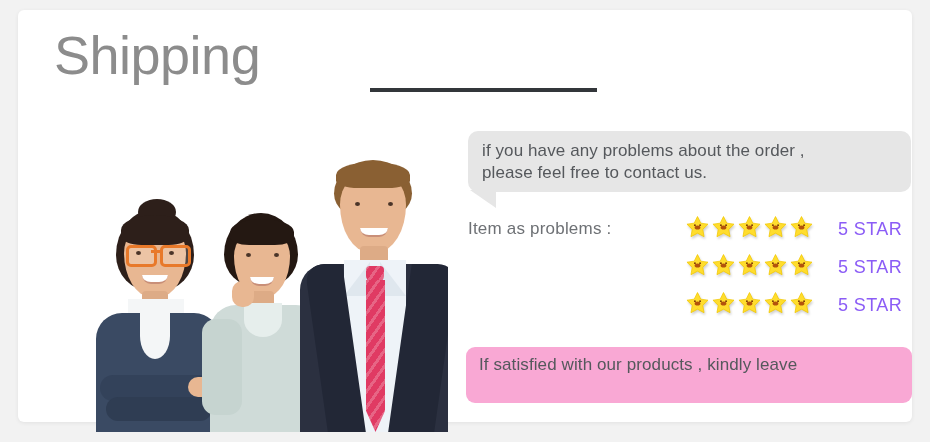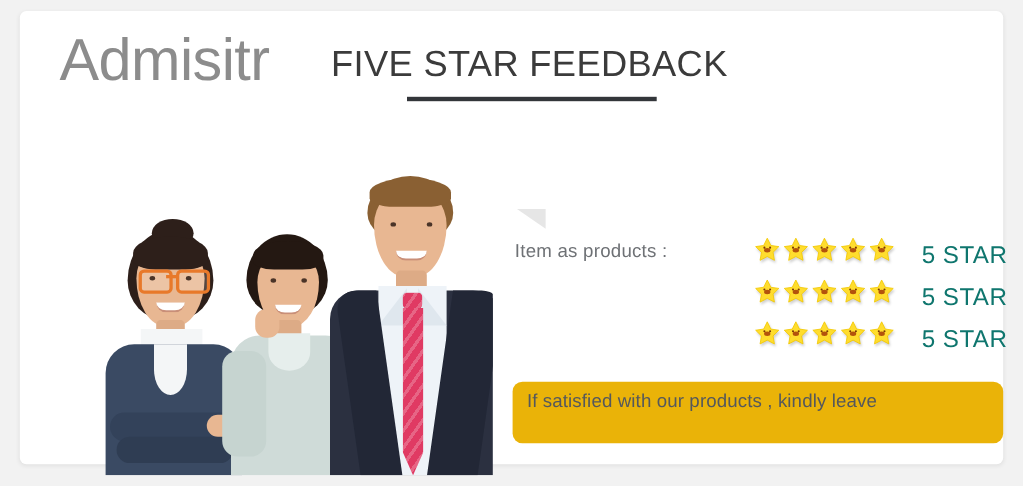--- a/index.html
+++ b/index.html
@@ -187,53 +187,52 @@
     position: relative;
     width: 23px;
     height: 23px;
     filter: drop-shadow(1px 2px 1px rgba(0,0,0,0.18));
   }
   .star-badge svg { display: block; }
   .rating-value {
     position: absolute;
     left: 370px;
     top: 4px;
-    font-size: 22px;
-    color: #0f766e;
+    font-size: 18px;
+    color: #8b5cf6;
     letter-spacing: 0.4px;
     white-space: nowrap;
   }
 
   
   .note {
     position: absolute;
     left: 448px;
     top: 337px;
     width: 446px;
     height: 56px;
-    background: #eab308;
+    background: #f9a8d4;
     border-radius: 9px;
     box-sizing: border-box;
     padding: 7px 13px 0 13px;
   }
   .note-text {
     font-size: 17px;
     color: #55585c;
     line-height: 22px;
     letter-spacing: 0.1px;
   }
 </style>
 </head>
 <body>
 
 <div id="root">
   <div class="card">
 
-    <div class="brand">Admisitr</div>
-    <div class="headline">FIVE STAR FEEDBACK</div>
+    <div class="brand">Shipping</div>
     <div class="headline-rule"></div>
 
     <div class="photo">
 
       <div class="person" style="left:18px;width:160px;height:245px;">
         <div class="hair" style="left:40px;top:22px;width:78px;height:82px;background:#2d1f1a;"></div>
         <div class="hair" style="left:62px;top:12px;width:38px;height:26px;background:#2d1f1a;border-radius:50%;"></div>
         <div class="head" style="left:48px;top:34px;width:62px;height:76px;"></div>
         <div class="hair" style="left:45px;top:28px;width:68px;height:30px;background:#2d1f1a;border-radius:50% 50% 30% 30%;"></div>
         <div class="glasses-lens" style="left:50px;top:58px;"></div>
@@ -277,26 +276,30 @@
         <div class="shirt-v" style="left:50px;top:100px;width:62px;height:172px;background:#eef3f8;border-radius:0;"></div>
         <div class="collar" style="left:50px;top:102px;border-width:0 0 34px 26px;border-color:transparent transparent #dfe7ee transparent;"></div>
         <div class="collar" style="left:86px;top:102px;border-width:0 26px 34px 0;border-color:transparent transparent #dfe7ee transparent;"></div>
         <div class="tie-knot" style="left:72px;top:106px;width:18px;height:16px;"></div>
         <div class="tie" style="left:72px;top:120px;width:19px;height:152px;clip-path:polygon(0 0,100% 0,100% 86%,50% 100%,0 86%);"></div>
         <div class="torso" style="left:22px;top:104px;width:38px;height:168px;background:#222736;border-radius:20px 0 0 0;transform:skewX(8deg);"></div>
         <div class="torso" style="left:106px;top:104px;width:46px;height:168px;background:#222736;border-radius:0 20px 0 0;transform:skewX(-8deg);"></div>
       </div>
     </div>
 
+    <div class="bubble">
+      <div class="bubble-text">if you have any problems about the order ,</div>
+      <div class="bubble-text">please feel free to contact us.</div>
+    </div>
     <div class="bubble-tail"></div>
 
     <div class="ratings">
 
       <div class="rating-row">
-        <div class="rating-label">Item as products :</div>
+        <div class="rating-label">Item as problems :</div>
         <div class="stars">
           <span class="star-badge">
               <svg width="23" height="23" viewBox="0 0 24 24">
                 <polygon points="12,1.6 15.4,8.5 23,9.6 17.5,15 18.8,22.6 12,19 5.2,22.6 6.5,15 1,9.6 8.6,8.5" fill="#ffdd2e" stroke="#f2c800" stroke-width="0.8"></polygon>
                 <ellipse cx="12" cy="13" rx="3" ry="2.1" fill="#b3530c"></ellipse>
                 <circle cx="9.3" cy="10.6" r="1" fill="#7a3806"></circle>
                 <circle cx="14.7" cy="10.6" r="1" fill="#7a3806"></circle>
               </svg>
             </span>
           <span class="star-badge">

